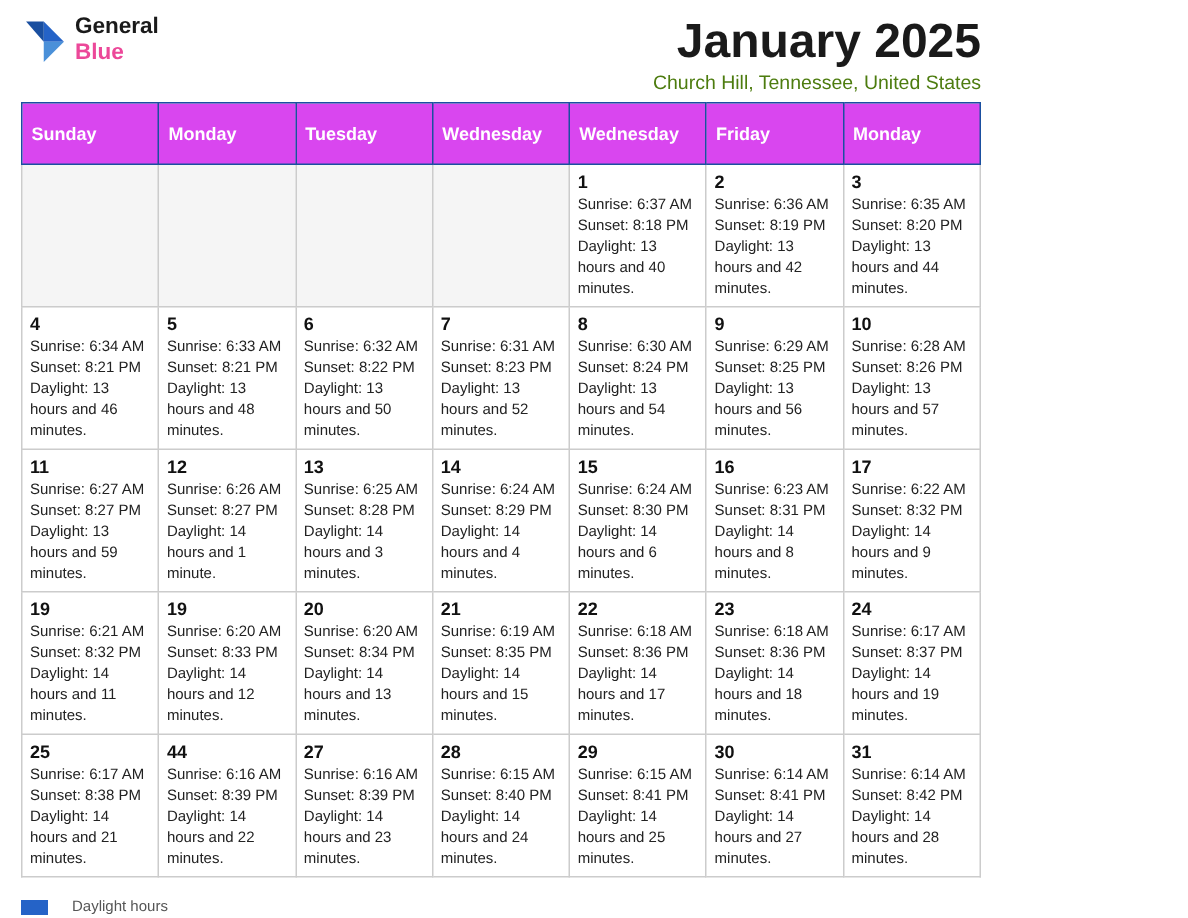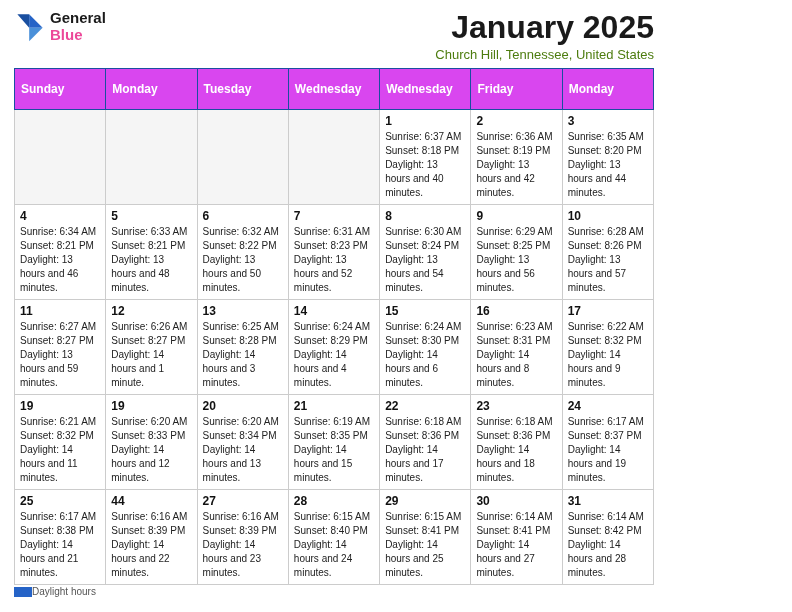--- a/index.html
+++ b/index.html
@@ -90,24 +90,24 @@
       margin-bottom: 2px;
     }
     .day-info {
       font-size: 10px;
       color: #222;
       line-height: 1.4;
     }
     .footer {
       display: flex;
       align-items: center;
-      margin-top: 1px;
+      margin-top: 14px;
       font-size: 10px;
       color: #555;
-      gap: 0;
+      gap: 16px;
     }
     .footer-swatch {
       width: 18px;
       height: 10px;
       background: #2563c7;
       display: inline-block;
     }
   </style>
 </head>
 <body>

